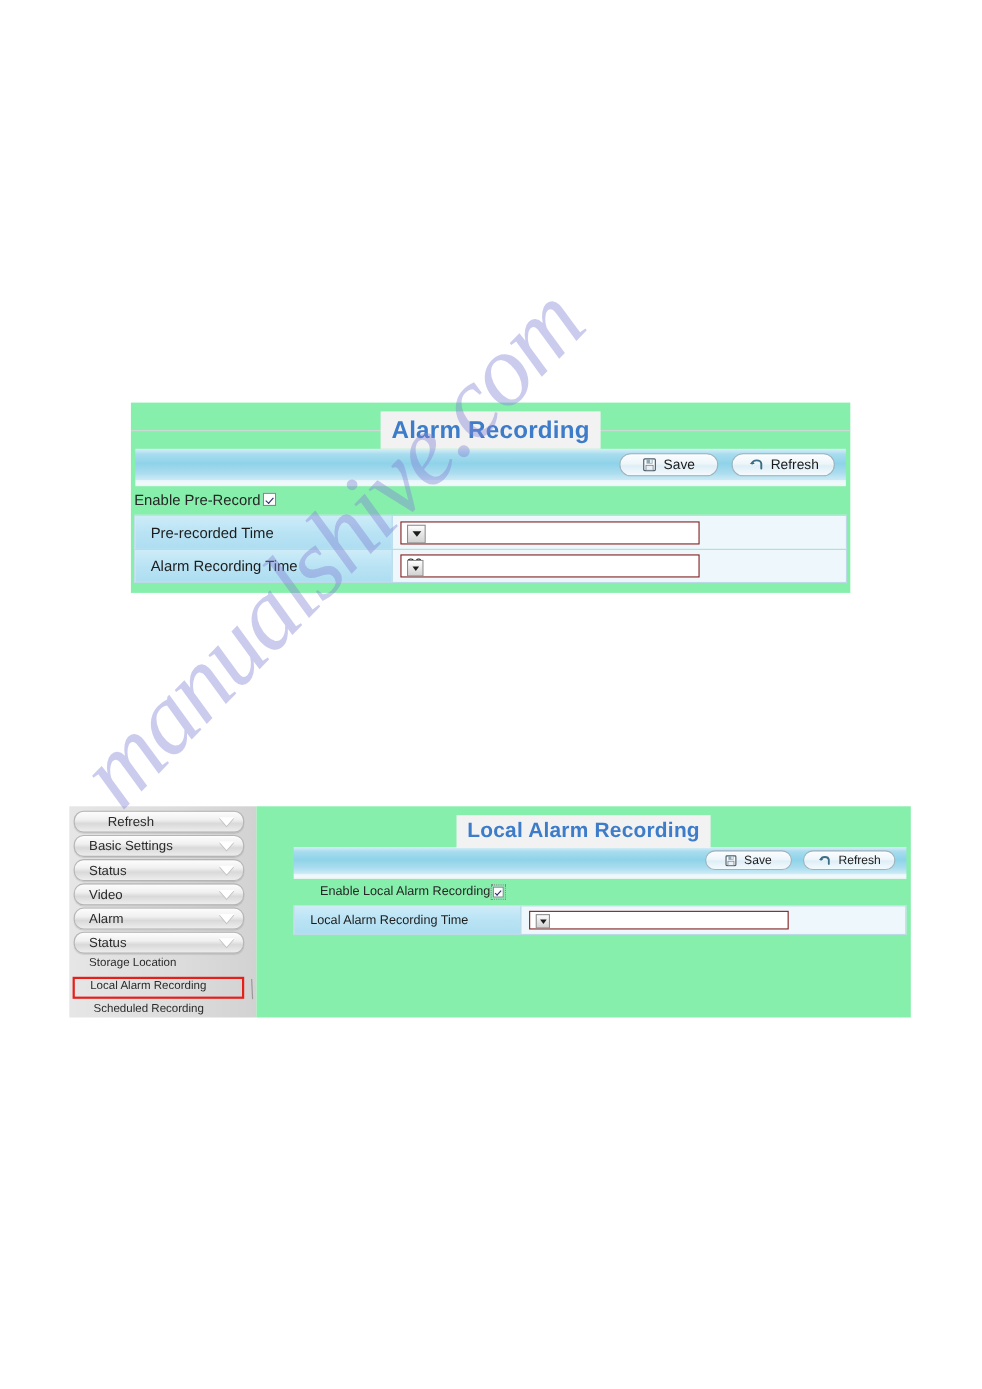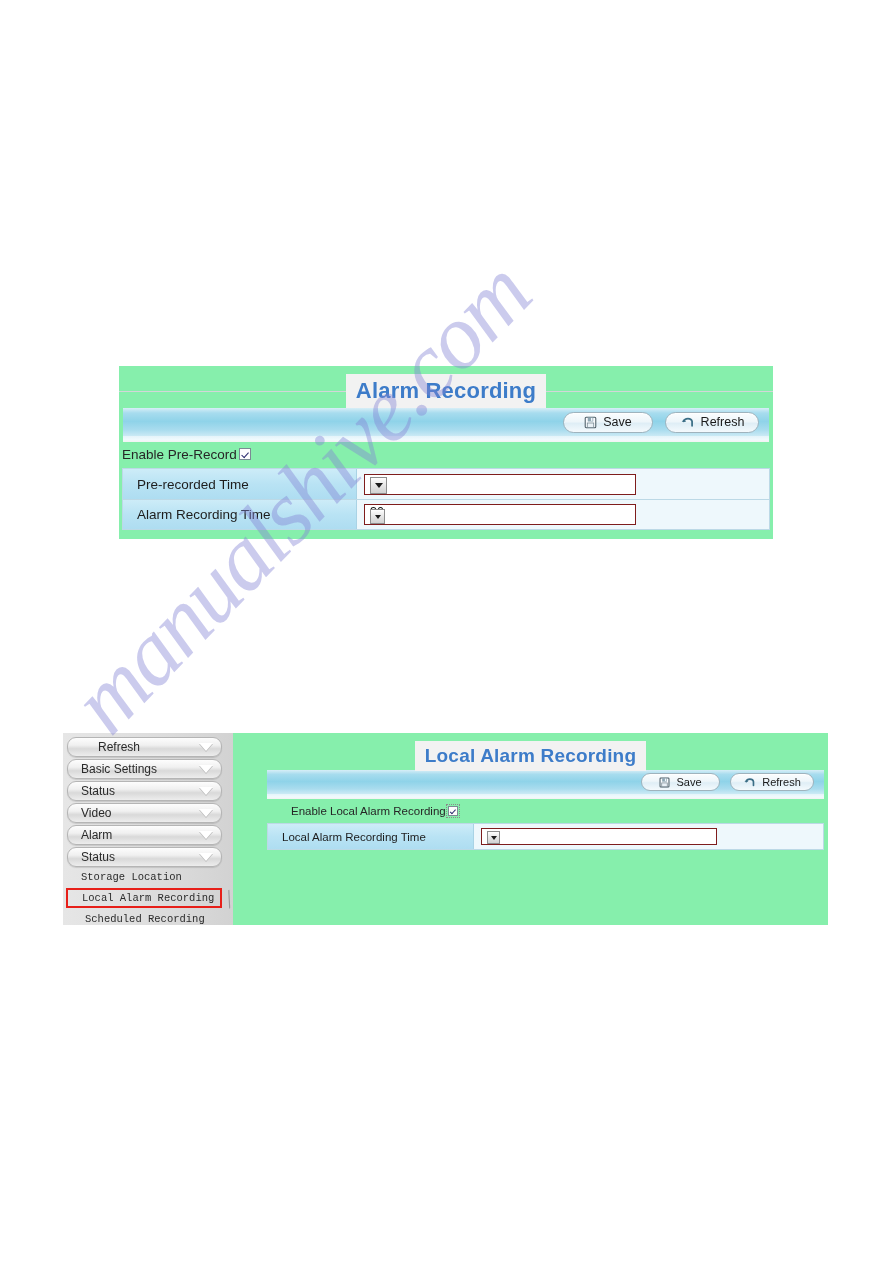--- a/index.html
+++ b/index.html
@@ -214,25 +214,23 @@
     border-left: 7px solid transparent;
     border-right: 7px solid transparent;
     border-top: 8px solid #ffffff;
     filter: drop-shadow(0 1px 0 #b9b9b9);
     margin-right: 8px;
   }
   .sub-item {
     position: absolute;
     box-sizing: border-box;
     display: flex;
-    align-items: center;
     color: #2b2b2b;
     cursor: pointer;
     white-space: nowrap;
-    font-family: Liberation Mono, monospace;
   }
   .sub-item.selected {
     border: 2px solid #e71f19;
     background: transparent;
   }
   .sidebar-pointer {
     position: absolute;
     color: #9a9a9a;
     font-size: 14px;
     transform: rotate(-30deg);

